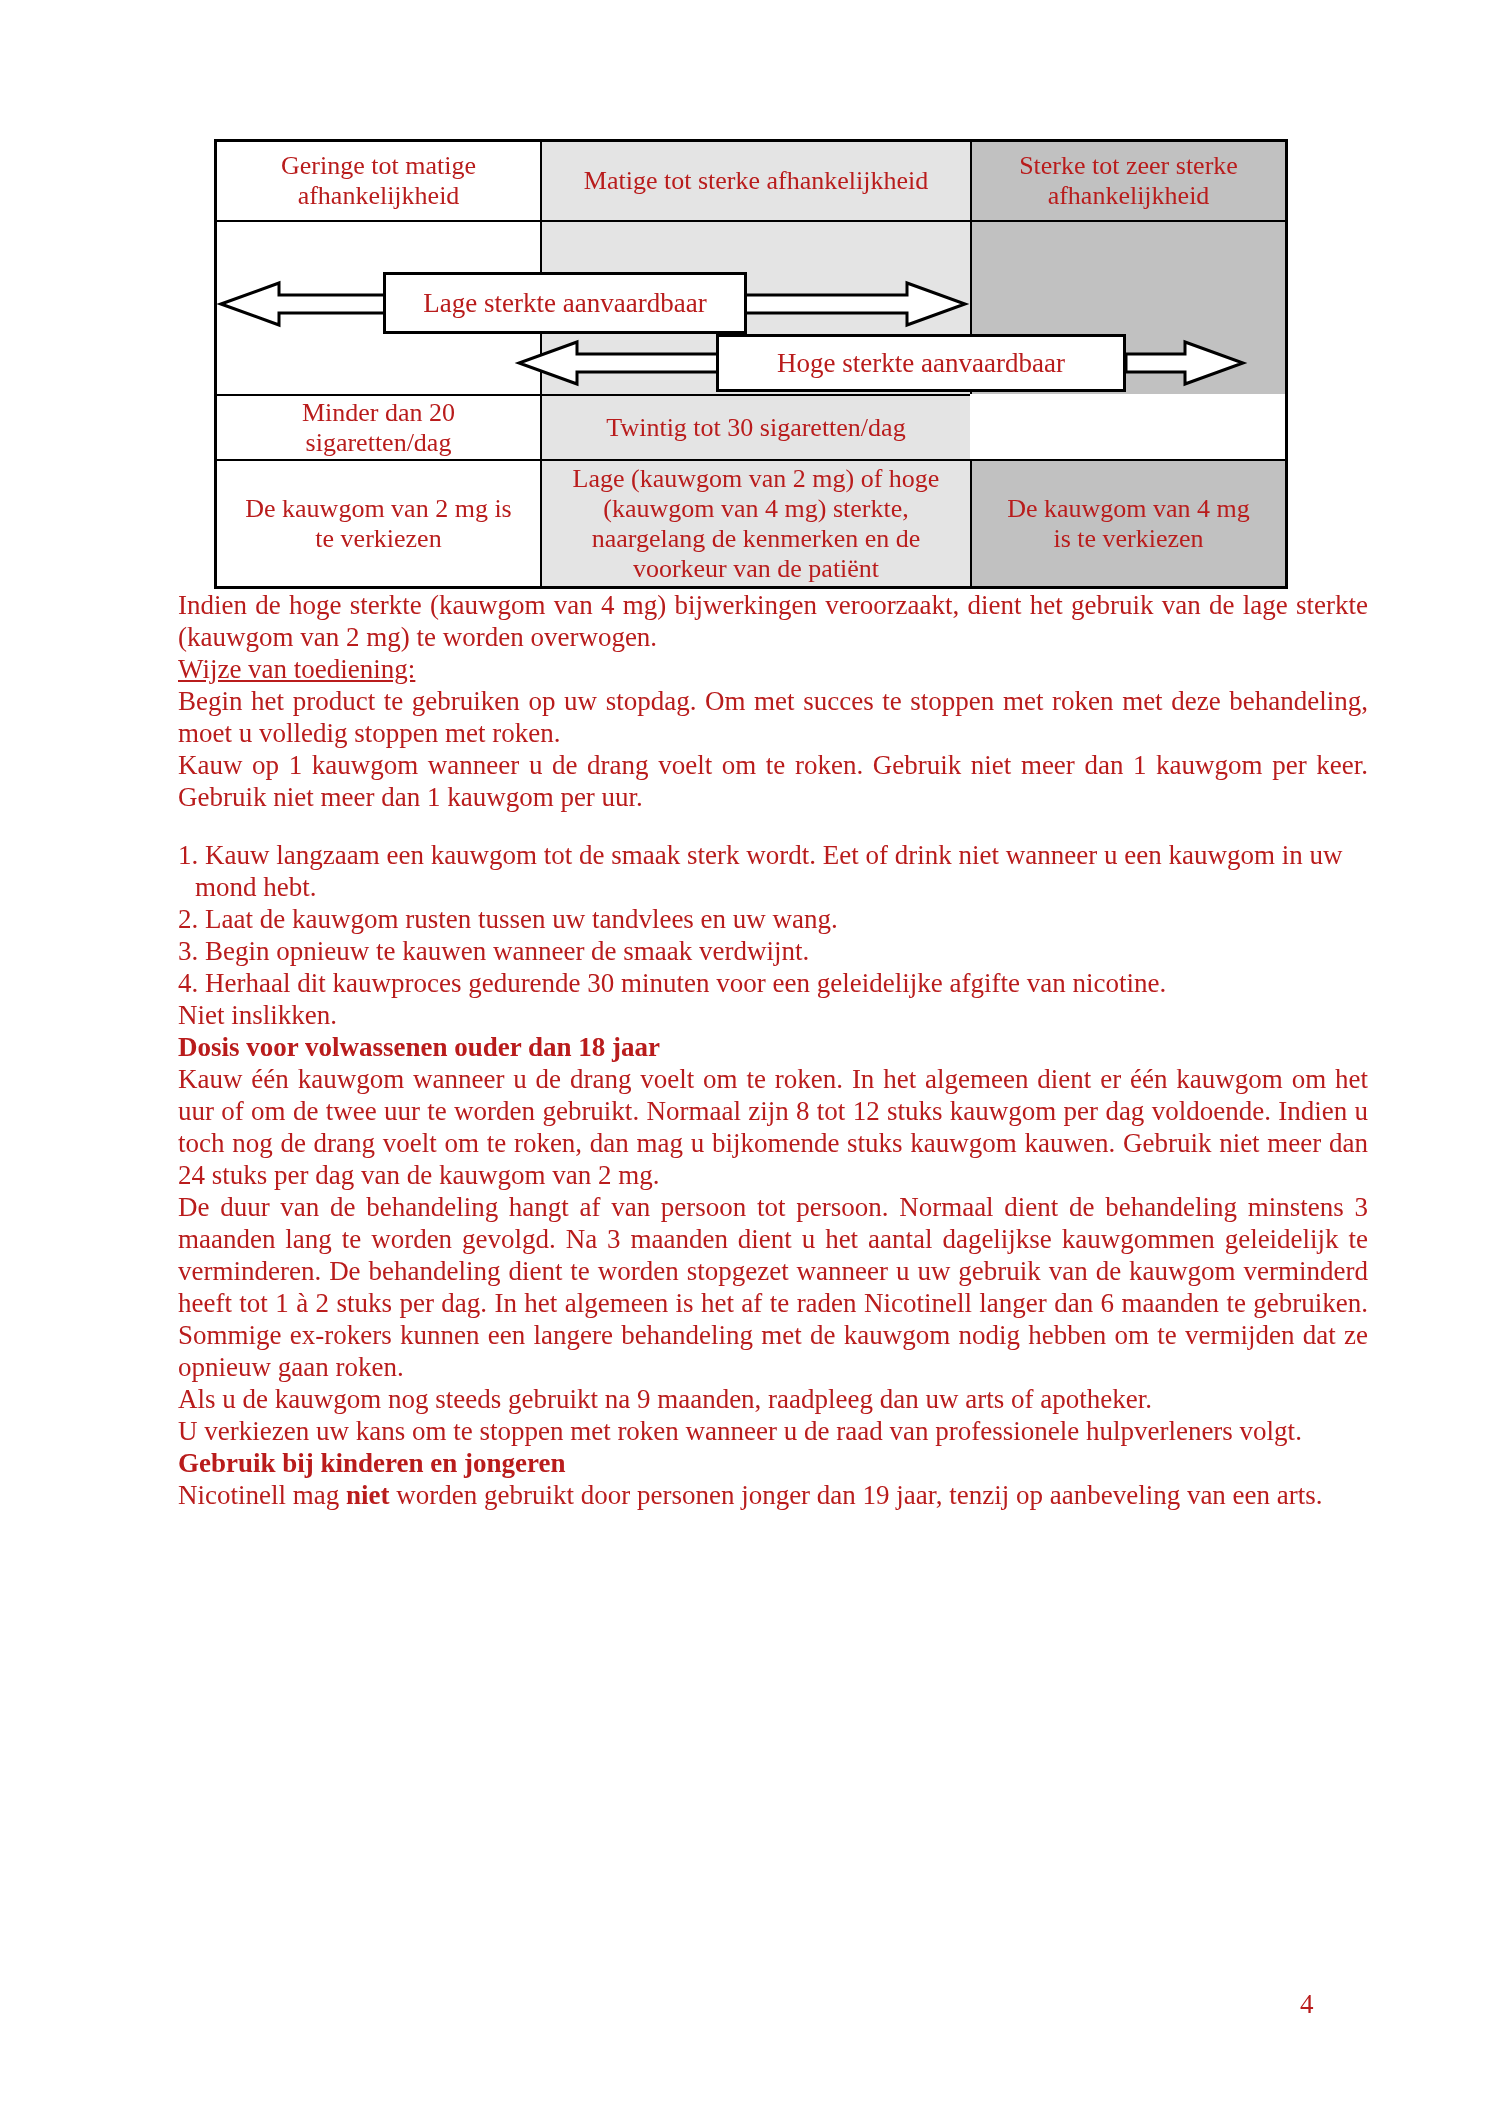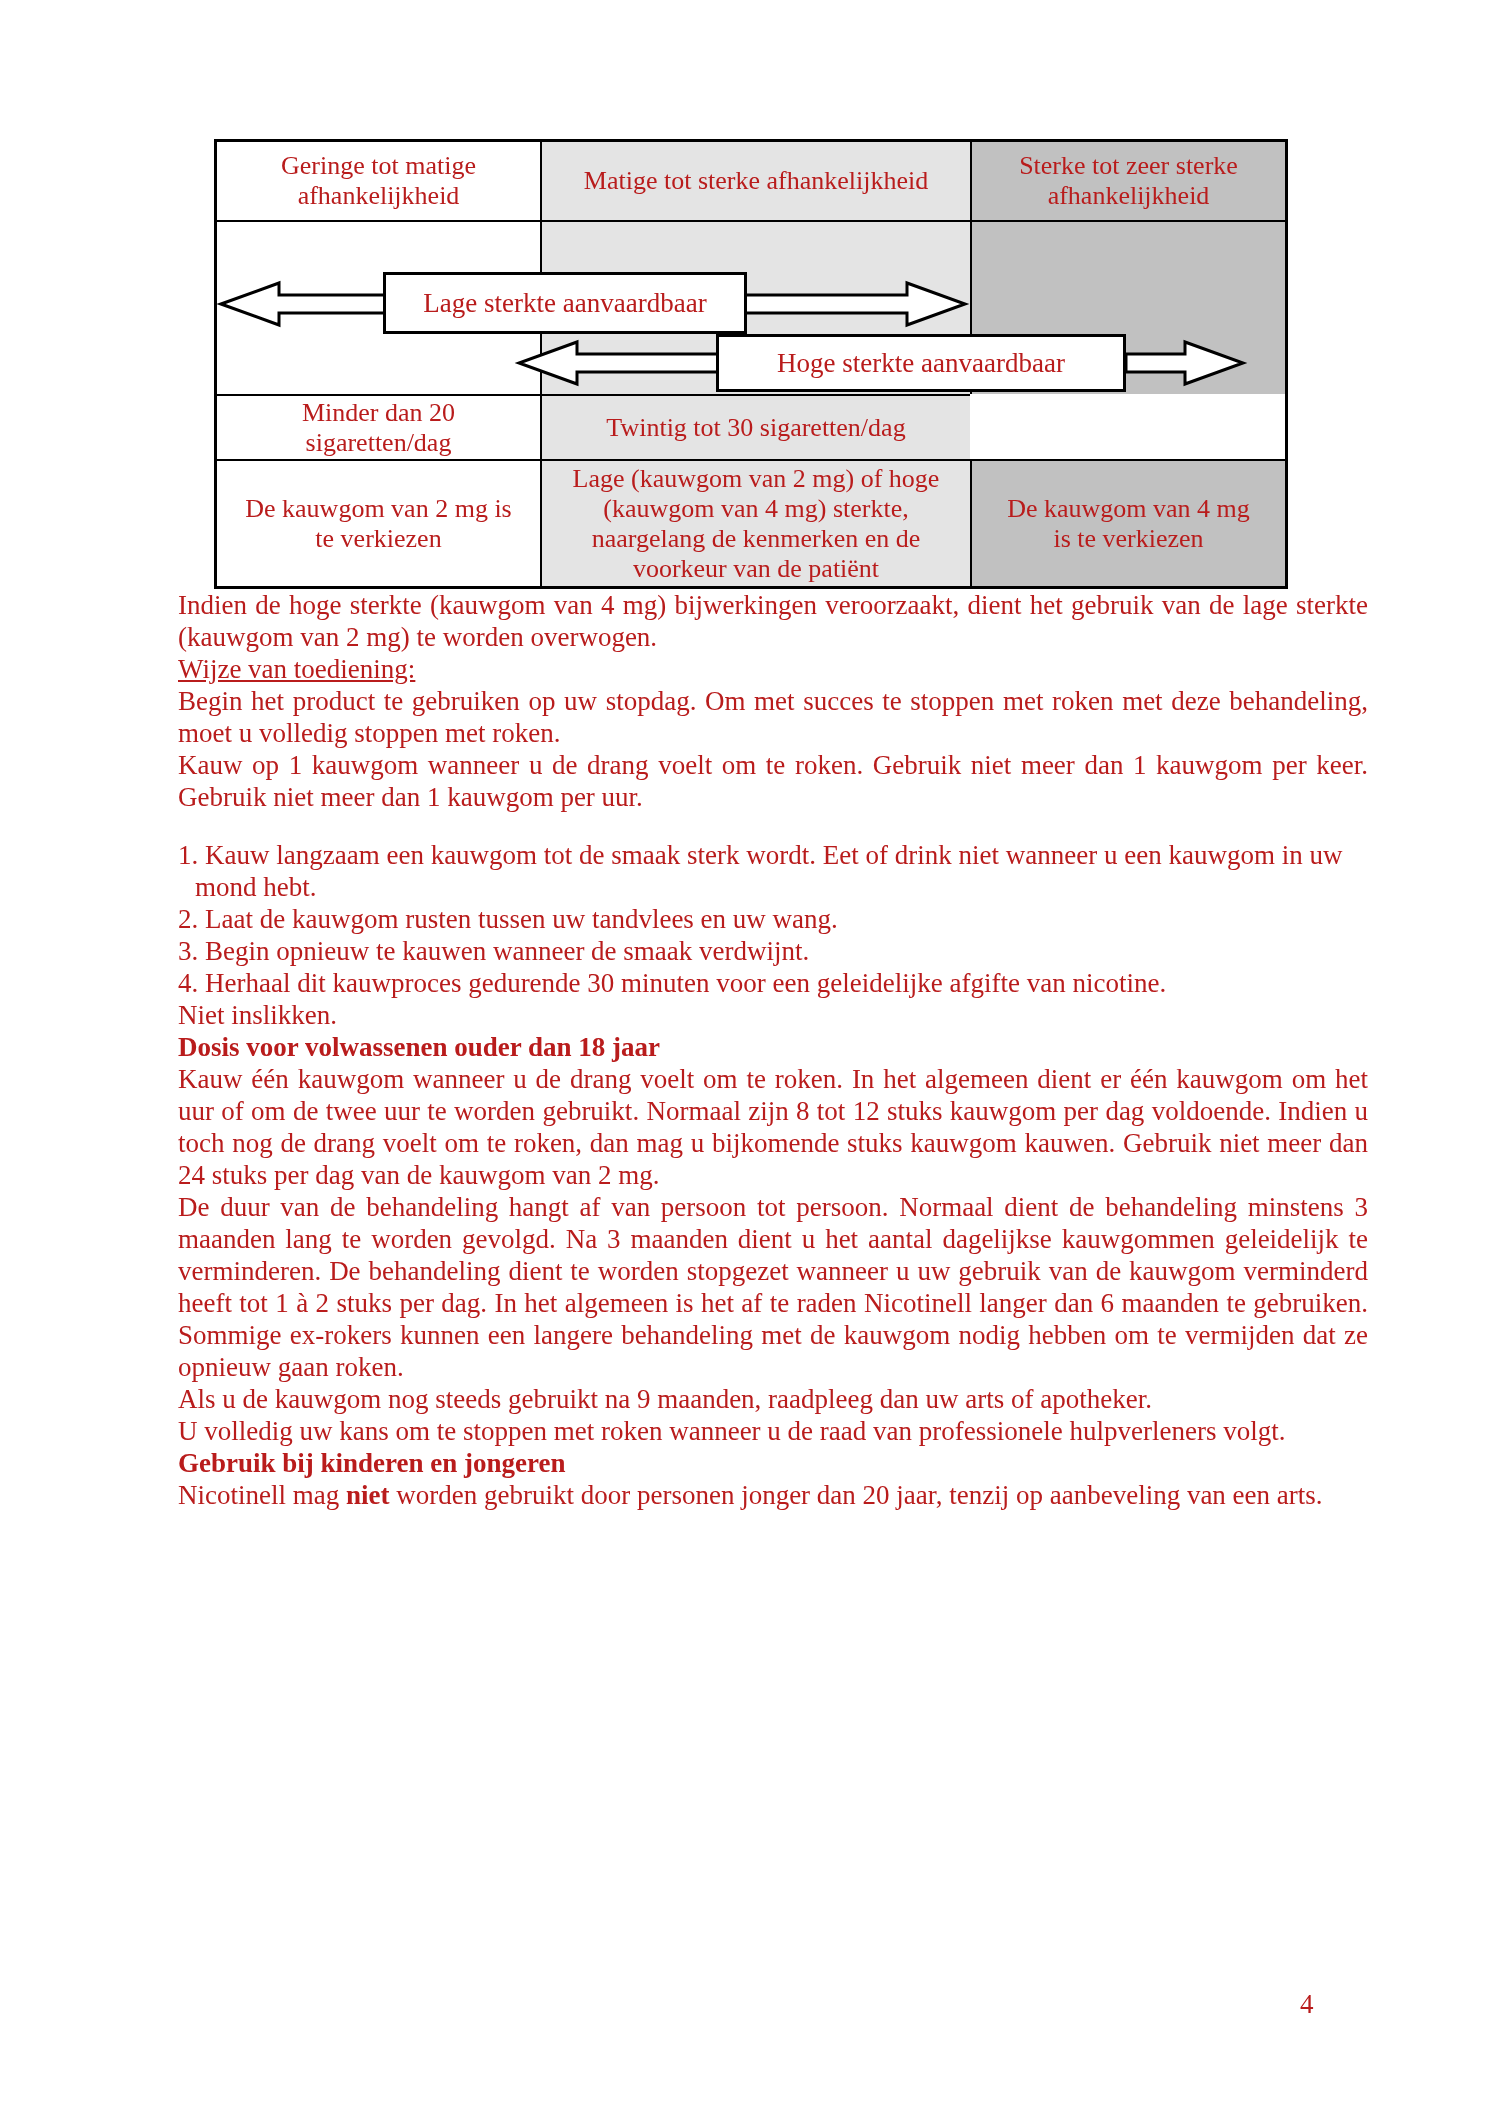--- a/index.html
+++ b/index.html
@@ -142,21 +142,21 @@
 
     <p class="mt34">Niet inslikken.</p>
 
     <p class="bold mt28">Dosis voor volwassenen ouder dan 18 jaar</p>
     <p class="just">Kauw één kauwgom wanneer u de drang voelt om te roken. In het algemeen dient er één kauwgom om het uur of om de twee uur te worden gebruikt. Normaal zijn 8 tot 12 stuks kauwgom per dag voldoende. Indien u toch nog de drang voelt om te roken, dan mag u bijkomende stuks kauwgom kauwen. Gebruik niet meer dan 24 stuks per dag van de kauwgom van 2 mg.</p>
 
     <p class="just mt32">De duur van de behandeling hangt af van persoon tot persoon. Normaal dient de behandeling minstens 3 maanden lang te worden gevolgd. Na 3 maanden dient u het aantal dagelijkse kauwgommen geleidelijk te verminderen. De behandeling dient te worden stopgezet wanneer u uw gebruik van de kauwgom verminderd heeft tot 1 à 2 stuks per dag. In het algemeen is het af te raden Nicotinell langer dan 6 maanden te gebruiken. Sommige ex-rokers kunnen een langere behandeling met de kauwgom nodig hebben om te vermijden dat ze opnieuw gaan roken.</p>
 
     <p class="mt34">Als u de kauwgom nog steeds gebruikt na 9 maanden, raadpleeg dan uw arts of apotheker.</p>
 
-    <p class="just mt34">U volledig uw kans om te stoppen met roken wanneer u de raad van professionele hulpverleners volgt.</p>
+    <p class="just mt34">U verkiezen uw kans om te stoppen met roken wanneer u de raad van professionele hulpverleners volgt.</p>
 
     <p class="bold mt28">Gebruik bij kinderen en jongeren</p>
-    <p class="just"><span>Nicotinell mag </span><span class="bold">niet</span><span> worden gebruikt door personen jonger dan 20 jaar, tenzij op aanbeveling van een arts.</span></p>
+    <p class="just"><span>Nicotinell mag </span><span class="bold">niet</span><span> worden gebruikt door personen jonger dan 19 jaar, tenzij op aanbeveling van een arts.</span></p>
   </div>
 
   <div class="pagenum">4</div>
 
 </div>
 
 </body></html>

